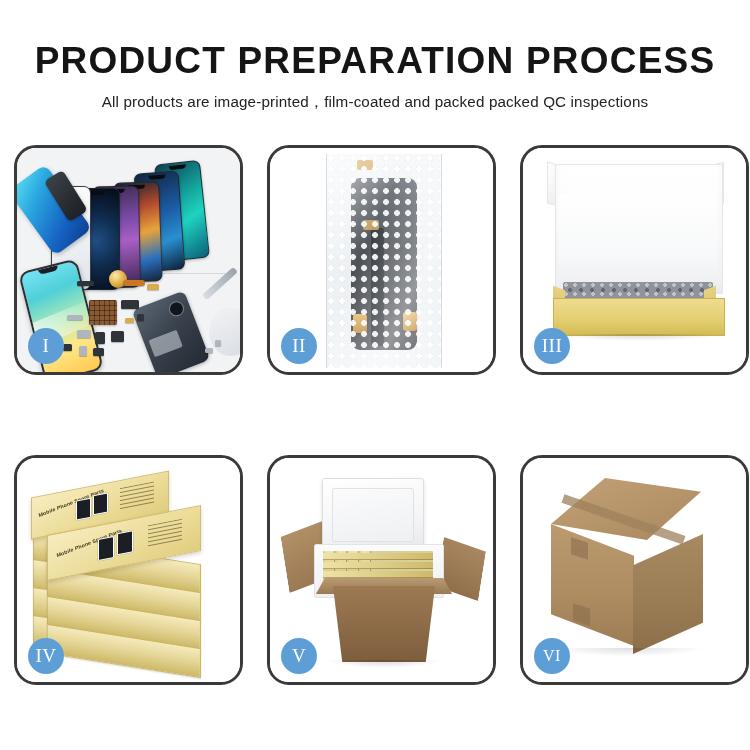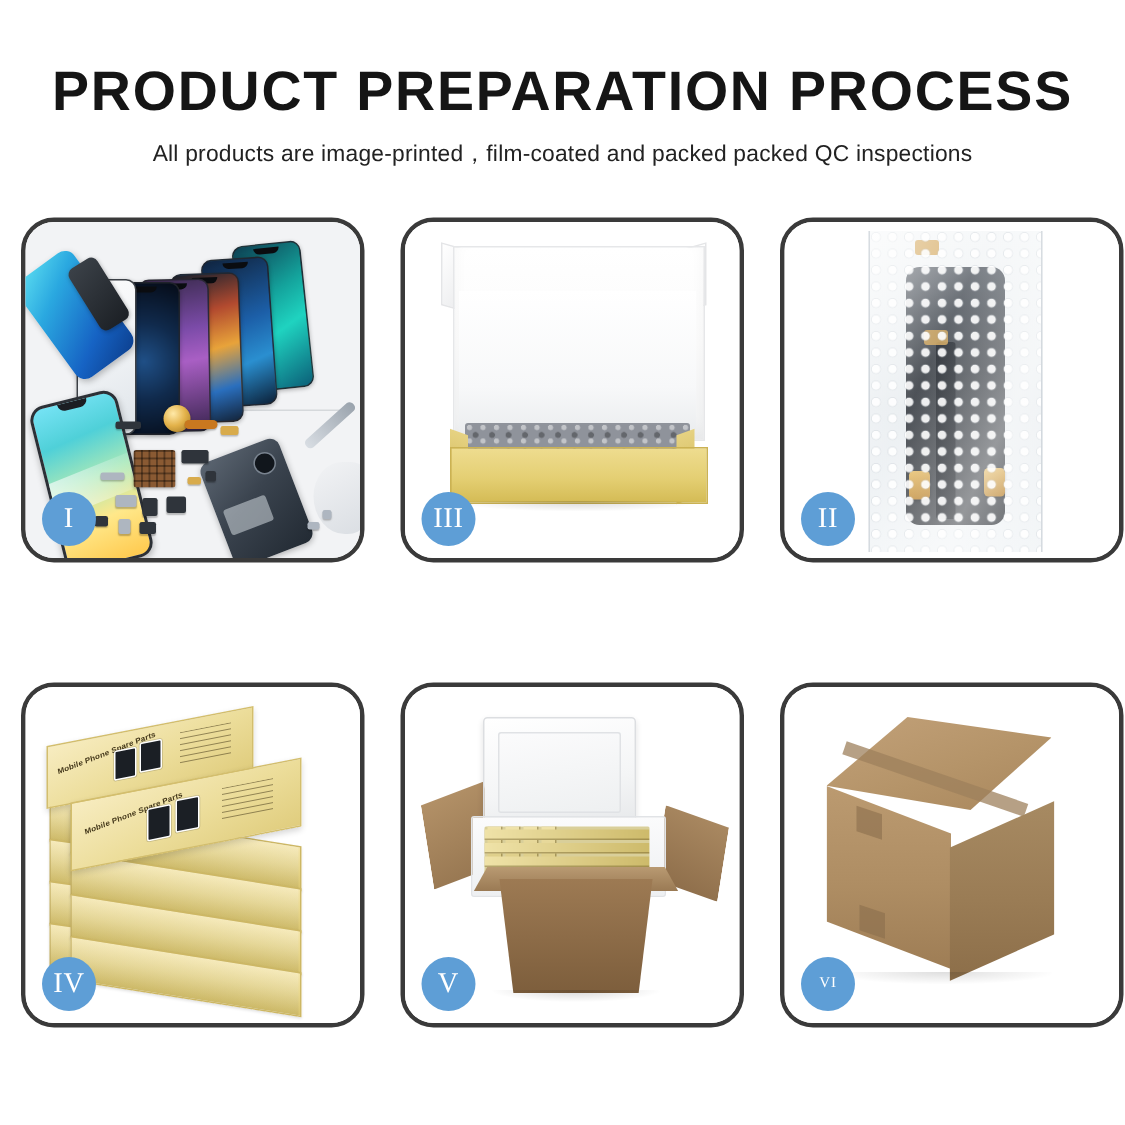--- a/index.html
+++ b/index.html
@@ -90,21 +90,21 @@
     border-radius: 50%;
     background: #5e9ed6;
     color: #ffffff;
     font-family: "Liberation Serif", serif;
     font-size: 19px;
     line-height: 36px;
     text-align: center;
     letter-spacing: 0.5px;
     z-index: 40;
   }
-  .badge.wide { font-size: 10px; }
+  .badge.wide { font-size: 16px; }
 
   
   .p1-bg { position:absolute; inset:0; background:#f2f3f5; }
   .p1-divider {
     position:absolute; left:6px; right:6px; top:56%;
     height:1px; background:rgba(160,165,172,0.35);
   }
   
   .ph {
     position:absolute;
@@ -499,53 +499,53 @@
         <span class="chip gd" style="left:108px; top:170px; width:9px; height:5px;"></span>
         <span class="chip" style="left:120px; top:166px; width:7px; height:7px;"></span>
         <span class="chip lt" style="left:188px; top:200px; width:8px; height:5px;"></span>
         <span class="chip lt" style="left:198px; top:192px; width:6px; height:6px;"></span>
       </div>
       <div class="badge">I</div>
     </div>
 
     <div class="panel">
       <div class="panel-photo">
-        <div class="p3-bg"></div>
-        <div class="p3-lid-flapL"></div>
-        <div class="p3-lid-flapR"></div>
-        <div class="p3-lid"></div>
-        <div class="p3-foam-white"></div>
-        <div class="p3-foam-gray"></div>
-        <div class="p3-box-lipL"></div>
-        <div class="p3-box-lipR"></div>
-        <div class="p3-box-front"></div>
-        <div class="p3-shadow"></div>
-      </div>
-      <div class="badge">III</div>
-    </div>
-
-    <div class="panel">
-      <div class="panel-photo">
         <div class="p2-bg"></div>
         <div class="p2-bag">
           <div class="p2-part"></div>
           <div class="p2-flex"></div>
           <span class="p2-conn" style="left:26px; top:160px;"></span>
           <span class="p2-conn" style="left:76px; top:158px;"></span>
           <span class="p2-tape" style="left:30px; top:6px;"></span>
           <span class="p2-tape" style="left:36px; top:66px;"></span>
           <div class="p2-bubbles"></div>
           <div class="p2-sheen"></div>
         </div>
       </div>
       <div class="badge">II</div>
     </div>
 
     <div class="panel">
       <div class="panel-photo">
+        <div class="p3-bg"></div>
+        <div class="p3-lid-flapL"></div>
+        <div class="p3-lid-flapR"></div>
+        <div class="p3-lid"></div>
+        <div class="p3-foam-white"></div>
+        <div class="p3-foam-gray"></div>
+        <div class="p3-box-lipL"></div>
+        <div class="p3-box-lipR"></div>
+        <div class="p3-box-front"></div>
+        <div class="p3-shadow"></div>
+      </div>
+      <div class="badge">III</div>
+    </div>
+
+    <div class="panel">
+      <div class="panel-photo">
         <div class="p4-bg"></div>
 
         <div class="stackbox" style="left:16px; top:52px;  width:96px; height:28px; transform:skewY(8deg);">
             <span class="side"></span>
           </div>
         <div class="stackbox" style="left:16px; top:80px;  width:96px; height:28px; transform:skewY(8deg);">
             <span class="side"></span>
           </div>
         <div class="stackbox" style="left:16px; top:108px; width:96px; height:28px; transform:skewY(8deg);">
             <span class="side"></span>

